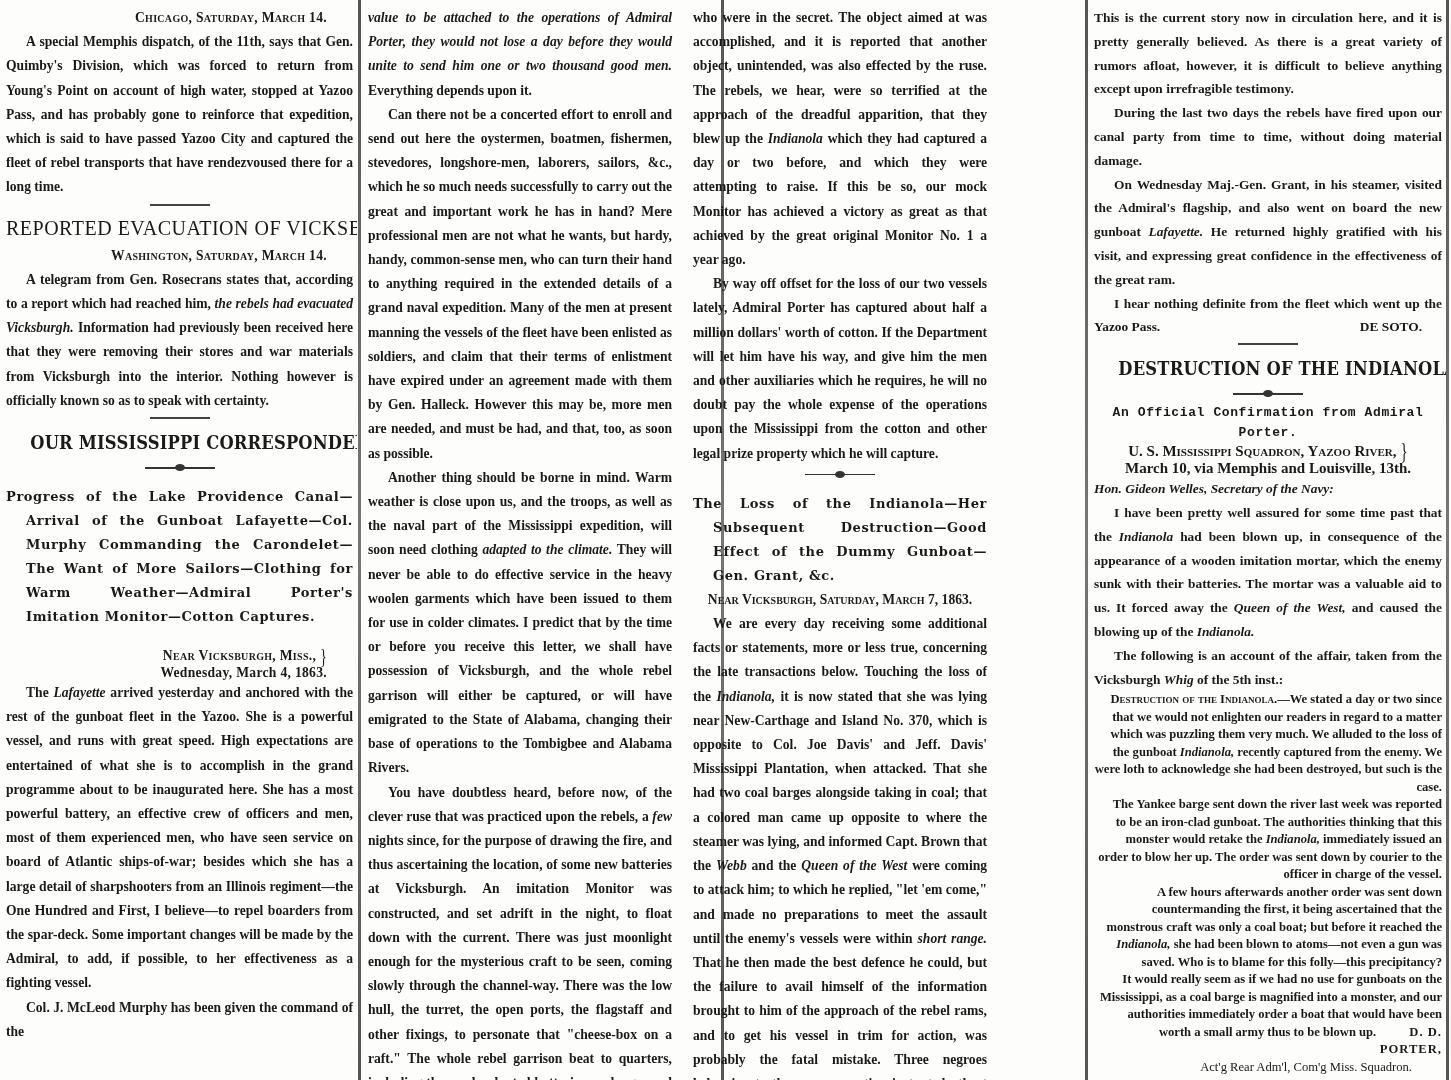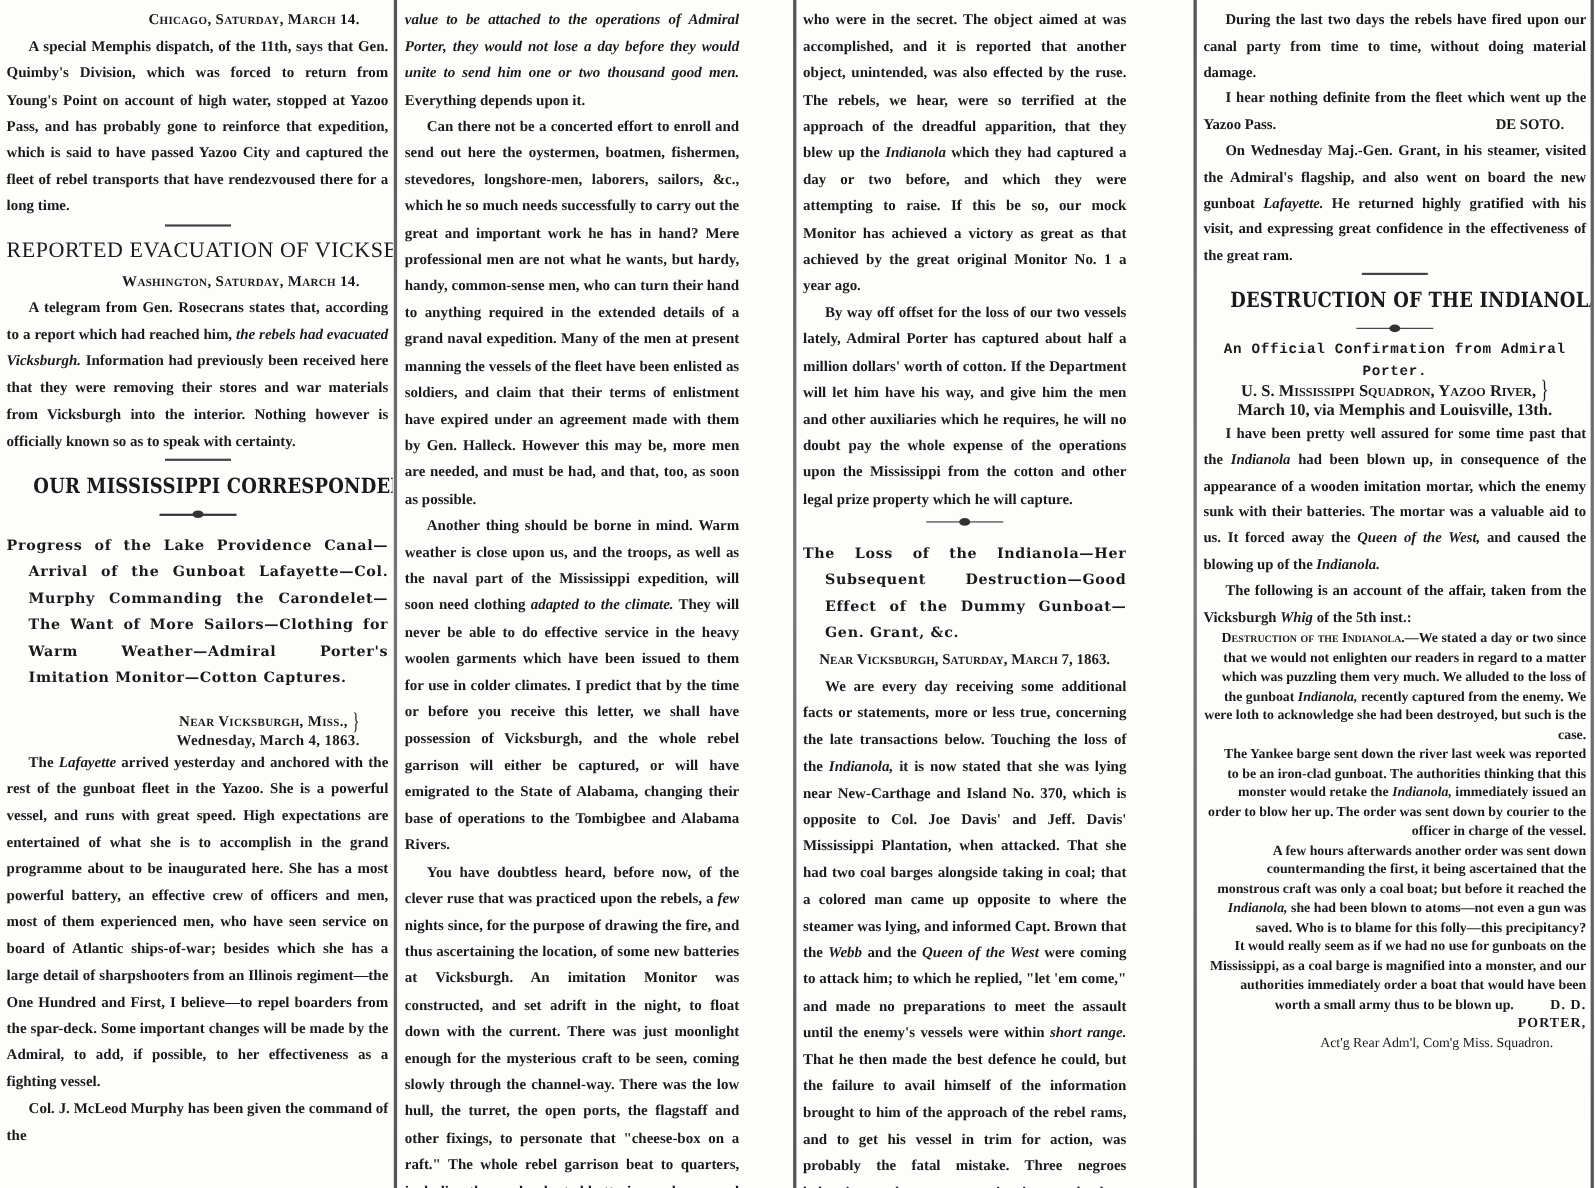--- a/index.html
+++ b/index.html
@@ -14,21 +14,21 @@
   }
   .col {
     position: absolute; top: 0; height: 1080px;
     box-sizing: border-box; padding: 6px 4px 0 6px;
     font-size: 13.6px; line-height: 24.2px;
     text-align: justify; font-weight: bold;
     overflow: hidden;
   }
   .col1 { left: 0;    width: 357px; }
   .col2 { left: 362px; width: 314px; }
-  .col3 { left: 724px; width: 304px; }
+  .col3 { left: 687px; width: 304px; }
   .col4 { left: 1088px; width: 358px; font-size: 13.4px; line-height: 23.8px; }
   .rule {
     position: absolute; top: 0; width: 3px; height: 1080px;
     background: linear-gradient(#555, #777, #555);
   }
   p { margin: 0; text-indent: 20px; }
   p.noindent { text-indent: 0; }
   .dateline { text-align: right; padding-right: 26px; text-indent: 0; letter-spacing: 0.3px; }
   .dateline-c { text-align: center; text-indent: 0; }
   .sc { font-variant: small-caps; }
@@ -111,28 +111,30 @@
     <div class="ornament"></div>
     <p class="subhd">The Loss of the Indianola—Her Subsequent Destruction—Good Effect of the Dummy Gunboat—Gen. Grant, &amp;c.</p>
     <p class="dateline-c sc">Near Vicksburgh, Saturday, March 7, 1863.</p>
     <p><span>We are every day receiving some additional facts or statements, more or less true, concerning the late transactions below. Touching the loss of the</span> <span class="it">Indianola,</span> <span>it is now stated that she was lying near New-Carthage and Island No. 370, which is opposite to Col. Joe Davis' and Jeff. Davis' Mississippi Plantation, when attacked. That she had two coal barges alongside taking in coal; that a colored man came up opposite to where the steamer was lying, and informed Capt. Brown that the</span> <span class="it">Webb</span> <span>and the</span> <span class="it">Queen of the West</span> <span>were coming to attack him; to which he replied, "let 'em come," and made no preparations to meet the assault until the enemy's vessels were within</span> <span class="it">short range.</span> <span>That he then made the best defence he could, but the failure to avail himself of the information brought to him of the approach of the rebel rams, and to get his vessel in trim for action, was probably the fatal mistake. Three negroes belonging to the crew, expecting instant death at the hands of the rebels, jumped overboard in the confusion of the surrender, and swam ashore, one on the Mississippi, and two on the Louisiana side of the river. The following day, or two days after the disaster, they reached Admiral Porter's flagship, and reported the particulars of the</span> <span class="it">capture of the Indianola, and of her having been sunk.</span></p>
     <p><span>It is now currently reported that on the night that the Admiral sent his famous dummy gunboat down the river, the rebels were employed in trying to raise the</span>       </p>
   </div>
 
   <div class="rule" style="left:1085px"></div>
 
   <div class="col col4">
+    <p class="noindent">This is the current story now in circulation here, and it is pretty generally believed. As there is a great variety of rumors afloat, however, it is difficult to believe anything except upon irrefragible testimony.</p>
     <p>During the last two days the rebels have fired upon our canal party from time to time, without doing material damage.</p>
+    <p><span>On Wednesday Maj.-Gen. Grant, in his steamer, visited the Admiral's flagship, and also went on board the new gunboat</span> <span class="it">Lafayette.</span> <span>He returned highly gratified with his visit, and expressing great confidence in the effectiveness of the great ram.</span></p>
     <p><span>I hear nothing definite from the fleet which went up the Yazoo Pass.</span> <span style="float:right;padding-right:20px">DE SOTO.</span></p>
-    <p><span>On Wednesday Maj.-Gen. Grant, in his steamer, visited the Admiral's flagship, and also went on board the new gunboat</span> <span class="it">Lafayette.</span> <span>He returned highly gratified with his visit, and expressing great confidence in the effectiveness of the great ram.</span></p>
     <div class="divider"></div>
     <p class="hd-gothic">DESTRUCTION OF THE INDIANOLA.</p>
     <div class="ornament"></div>
     <p class="subhd-c">An Official Confirmation from Admiral Porter.</p>
     <p class="dateline-c sc" style="line-height:17px;font-size:15px"><span>U. S. Mississippi Squadron, Yazoo River,</span><span class="brace">}</span><br><span style="font-variant:normal">March 10, via Memphis and Louisville, 13th.</span></p>
+    <p class="noindent it">Hon. Gideon Welles, Secretary of the Navy:</p>
     <p><span>I have been pretty well assured for some time past that the</span> <span class="it">Indianola</span> <span>had been blown up, in consequence of the appearance of a wooden imitation mortar, which the enemy sunk with their batteries. The mortar was a valuable aid to us. It forced away the</span> <span class="it">Queen of the West,</span> <span>and caused the blowing up of the</span> <span class="it">Indianola.</span></p>
     <p><span>The following is an account of the affair, taken from the Vicksburgh</span> <span class="it">Whig</span> <span>of the 5th inst.:</span></p>
     <div class="small">
       <p><span class="sc">Destruction of the Indianola.</span><span>—We stated a day or two since that we would not enlighten our readers in regard to a matter which was puzzling them very much. We alluded to the loss of the gunboat</span> <span class="it">Indianola,</span> <span>recently captured from the enemy. We were loth to acknowledge she had been destroyed, but such is the case.</span></p>
       <p><span>The Yankee barge sent down the river last week was reported to be an iron-clad gunboat. The authorities thinking that this monster would retake the</span> <span class="it">Indianola,</span> <span>immediately issued an order to blow her up. The order was sent down by courier to the officer in charge of the vessel.</span></p>
       <p><span>A few hours afterwards another order was sent down countermanding the first, it being ascertained that the monstrous craft was only a coal boat; but before it reached the</span> <span class="it">Indianola,</span> <span>she had been blown to atoms—not even a gun was saved. Who is to blame for this folly—this precipitancy?</span></p>
       <p><span>It would really seem as if we had no use for gunboats on the Mississippi, as a coal barge is magnified into a monster, and our authorities immediately order a boat that would have been worth a small army thus to be blown up.</span> <span style="padding-left:30px;letter-spacing:1px">D. D. PORTER,</span></p>
       <p class="sig" style="font-weight:normal">Act'g Rear Adm'l, Com'g Miss. Squadron.</p>
     </div>
 

